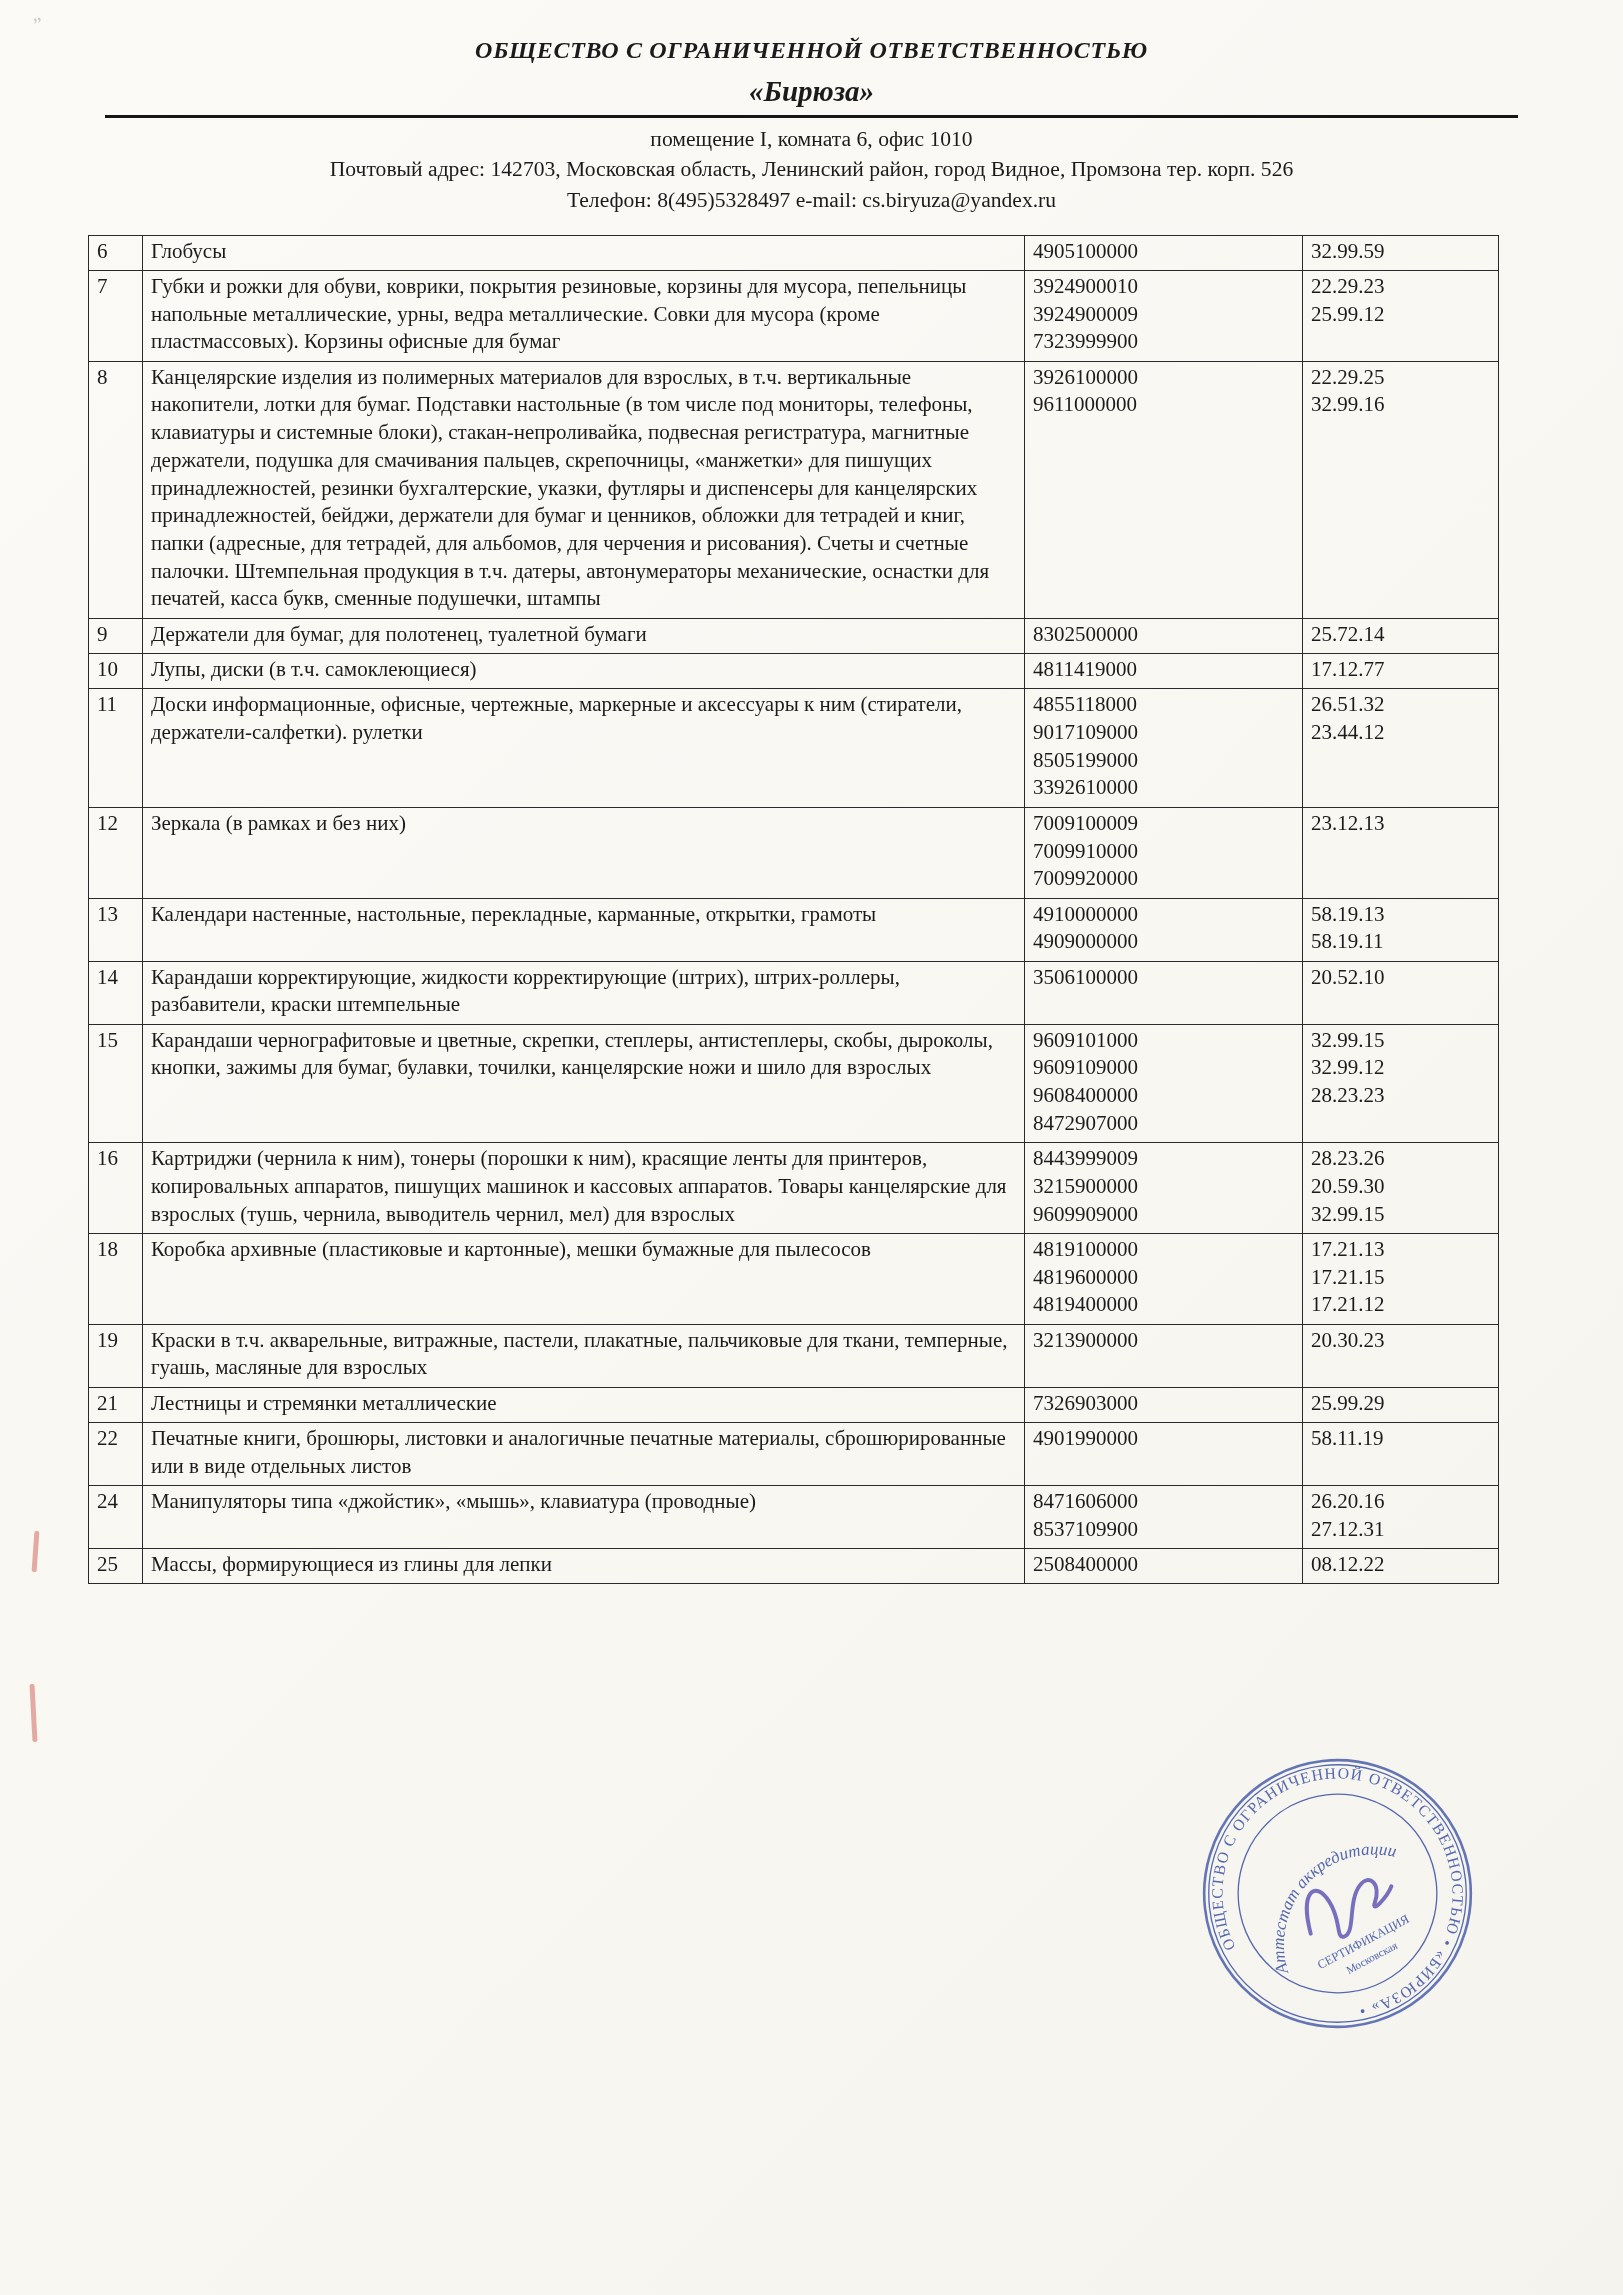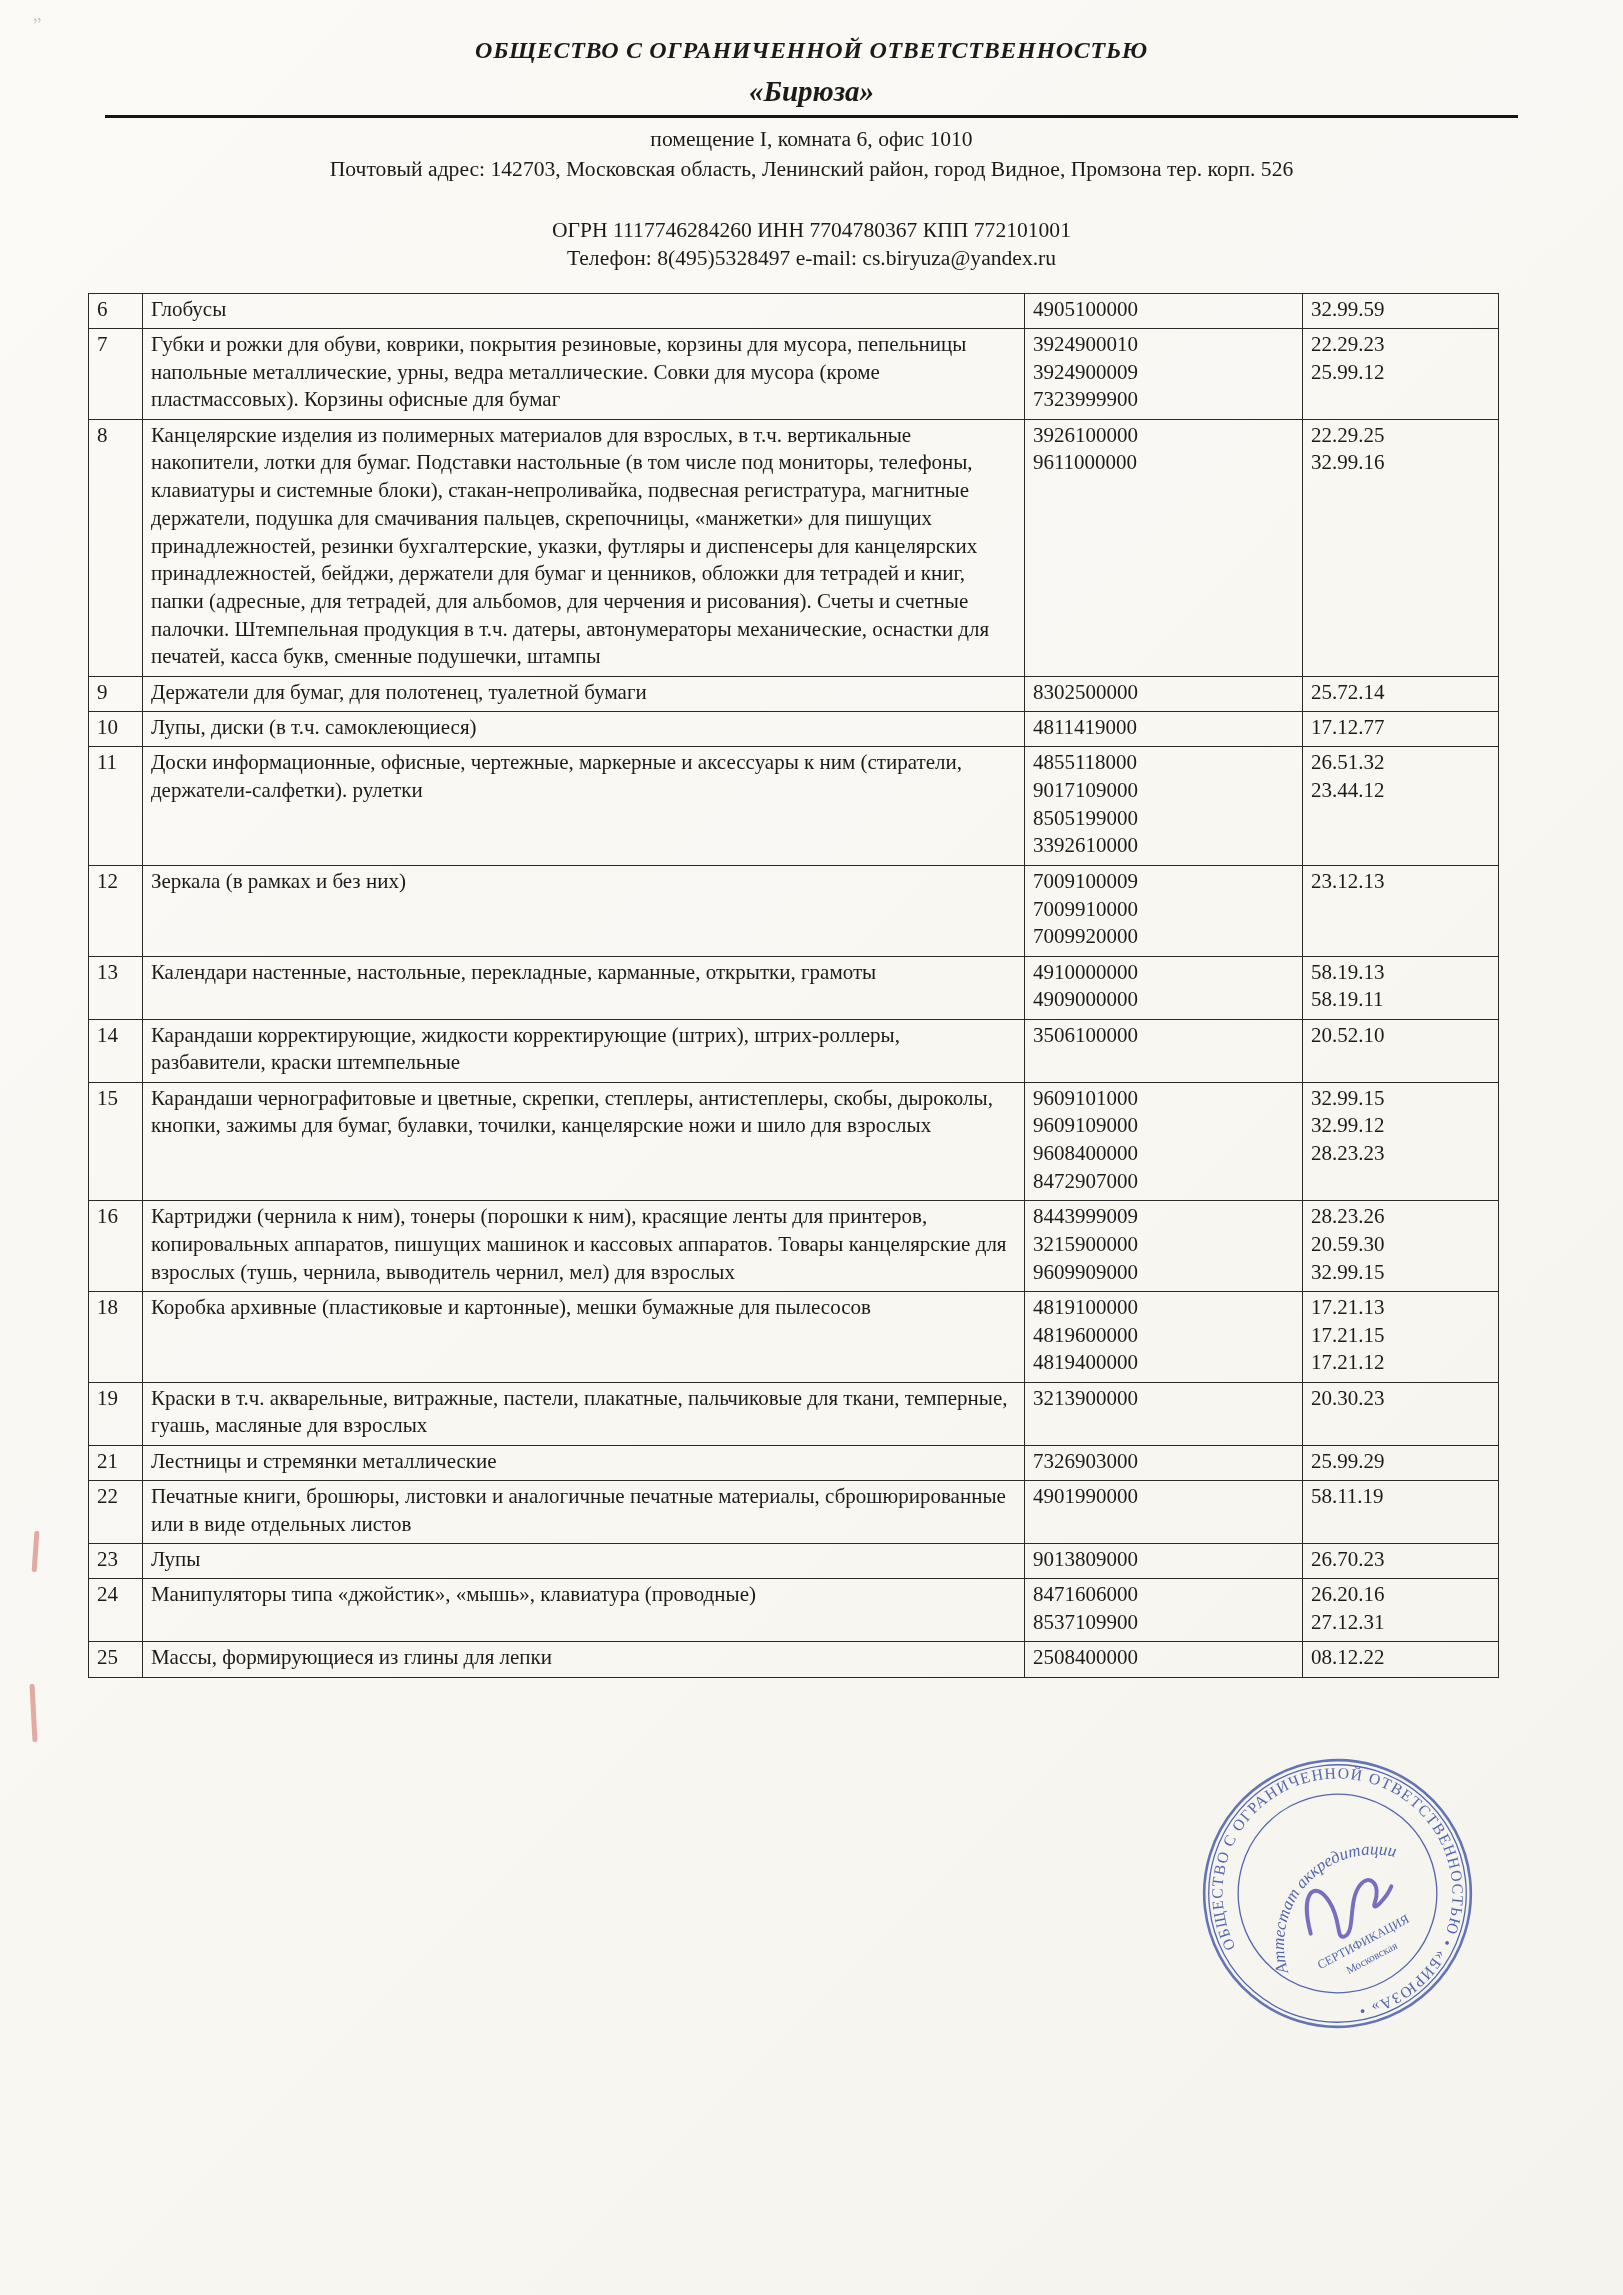--- a/index.html
+++ b/index.html
@@ -65,21 +65,20 @@
   <div class="pen-mark">”</div>
   <div class="red-mark m1"></div>
   <div class="red-mark m2"></div>
 
   <div class="header">
     <div class="company-type">ОБЩЕСТВО С ОГРАНИЧЕННОЙ ОТВЕТСТВЕННОСТЬЮ</div>
     <div class="company-name">«Бирюза»</div>
     <hr class="header-rule">
     <div class="addr-line">помещение I, комната 6, офис 1010</div>
     <div class="addr-line">Почтовый адрес: 142703, Московская область, Ленинский район, город Видное, Промзона тер. корп. 526</div>
-    <div class="reg-line">ОГРН 1117746284260 ИНН 7704780367 КПП 772101001</div>
     <div class="contact-line">Телефон: 8(495)5328497 e-mail: cs.biryuza@yandex.ru</div>
   </div>
 
   <table class="products">
     <tbody id="table-body">
     <tr>
       <td class="col-num">6</td>
       <td class="col-desc">Глобусы</td>
       <td class="col-codes">
             <div>4905100000</div>
@@ -264,30 +263,20 @@
       <td class="col-num">22</td>
       <td class="col-desc">Печатные книги, брошюры, листовки и аналогичные печатные материалы, сброшюрированные или в виде отдельных листов</td>
       <td class="col-codes">
             <div>4901990000</div>
           </td>
       <td class="col-okpd">
             <div>58.11.19</div>
           </td>
     </tr>
 
-    <tr>
-      <td class="col-num">23</td>
-      <td class="col-desc">Лупы</td>
-      <td class="col-codes">
-            <div>9013809000</div>
-          </td>
-      <td class="col-okpd">
-            <div>26.70.23</div>
-          </td>
-    </tr>
 
     <tr>
       <td class="col-num">24</td>
       <td class="col-desc">Манипуляторы типа «джойстик», «мышь», клавиатура (проводные)</td>
       <td class="col-codes">
             <div>8471606000</div>
             <div>8537109900</div>
           </td>
       <td class="col-okpd">
             <div>26.20.16</div>

